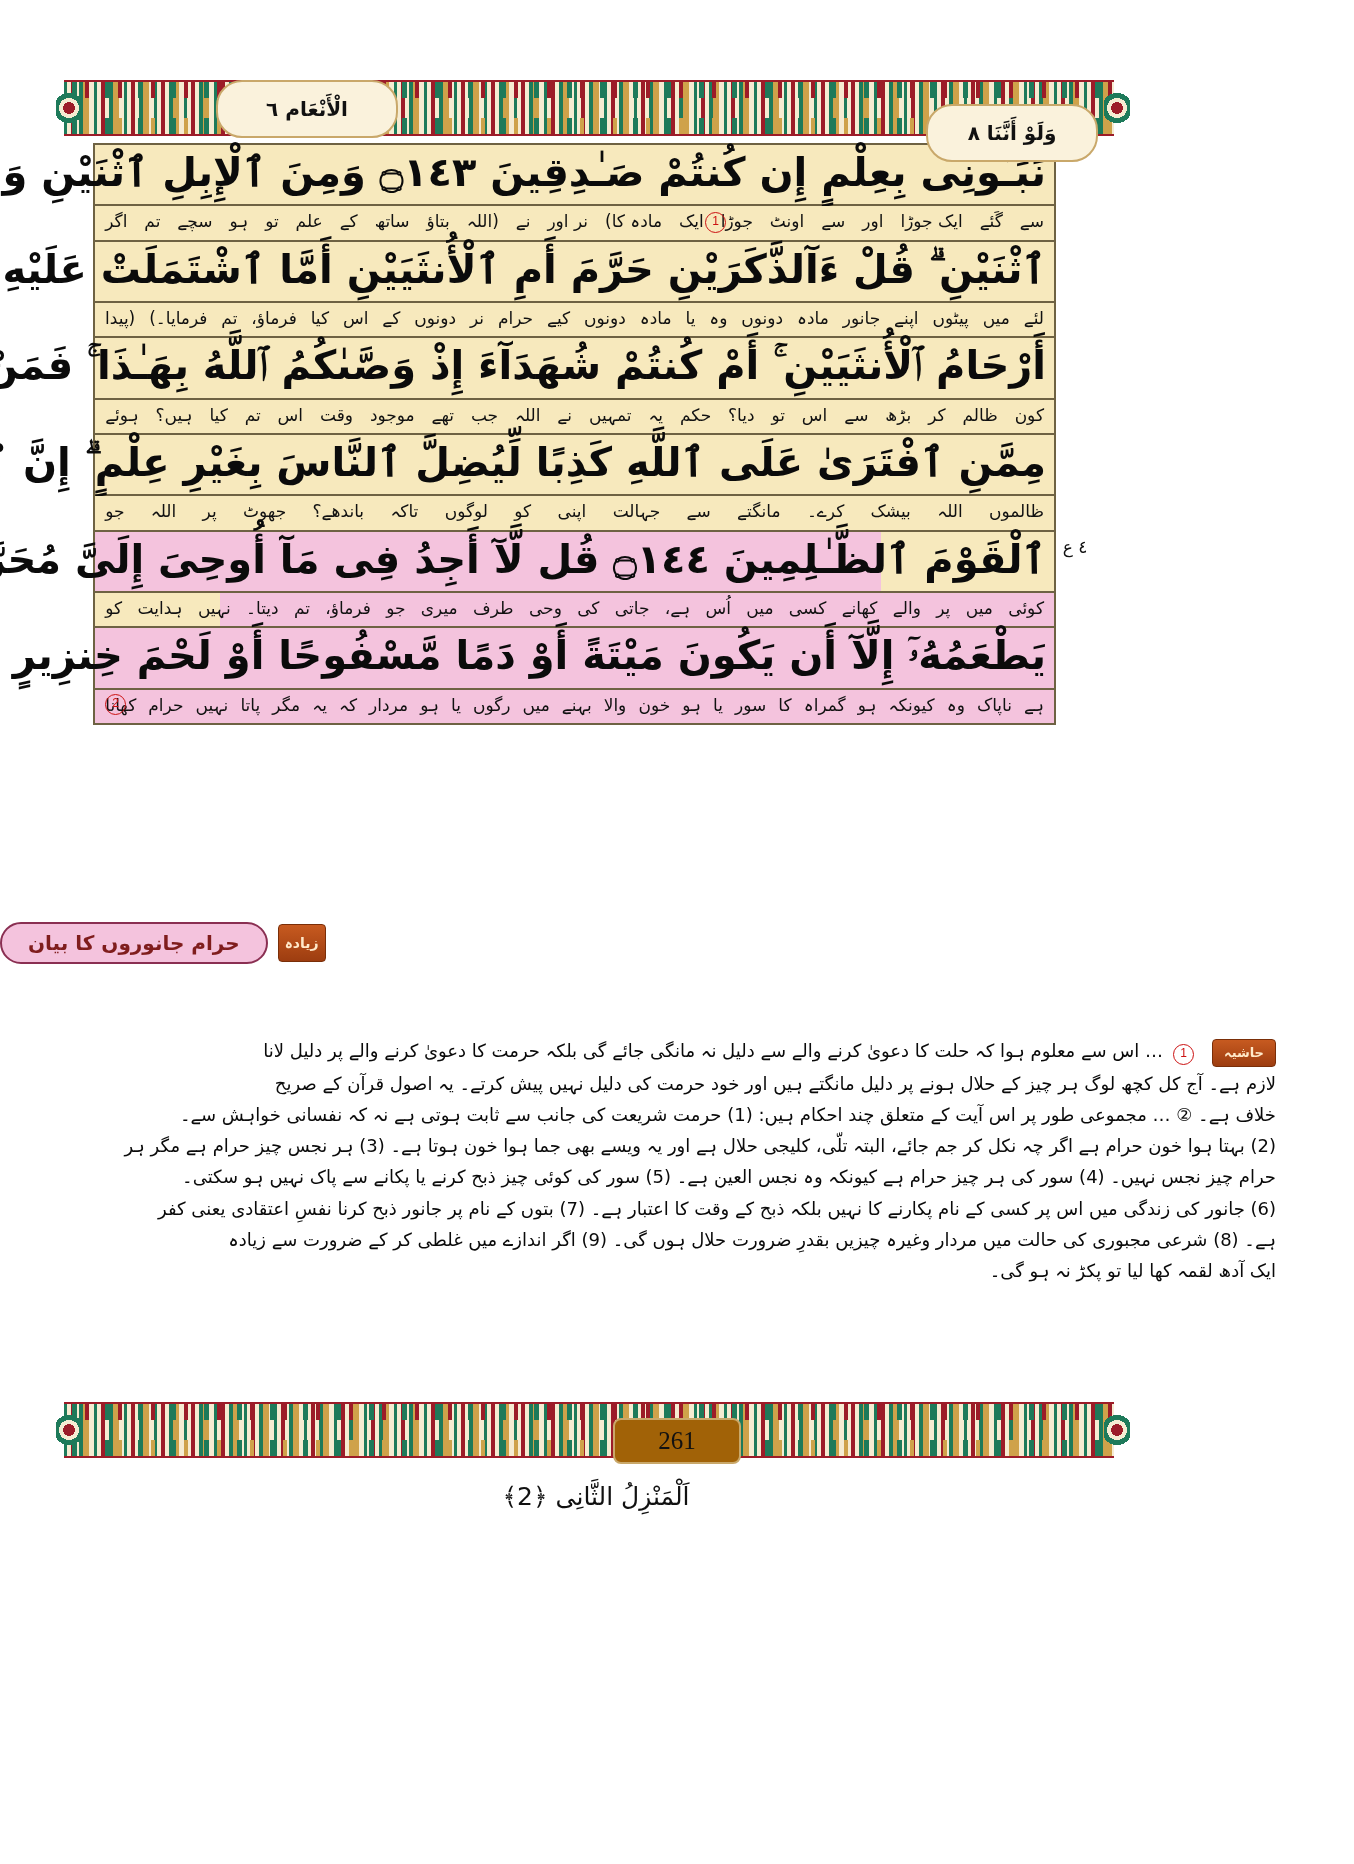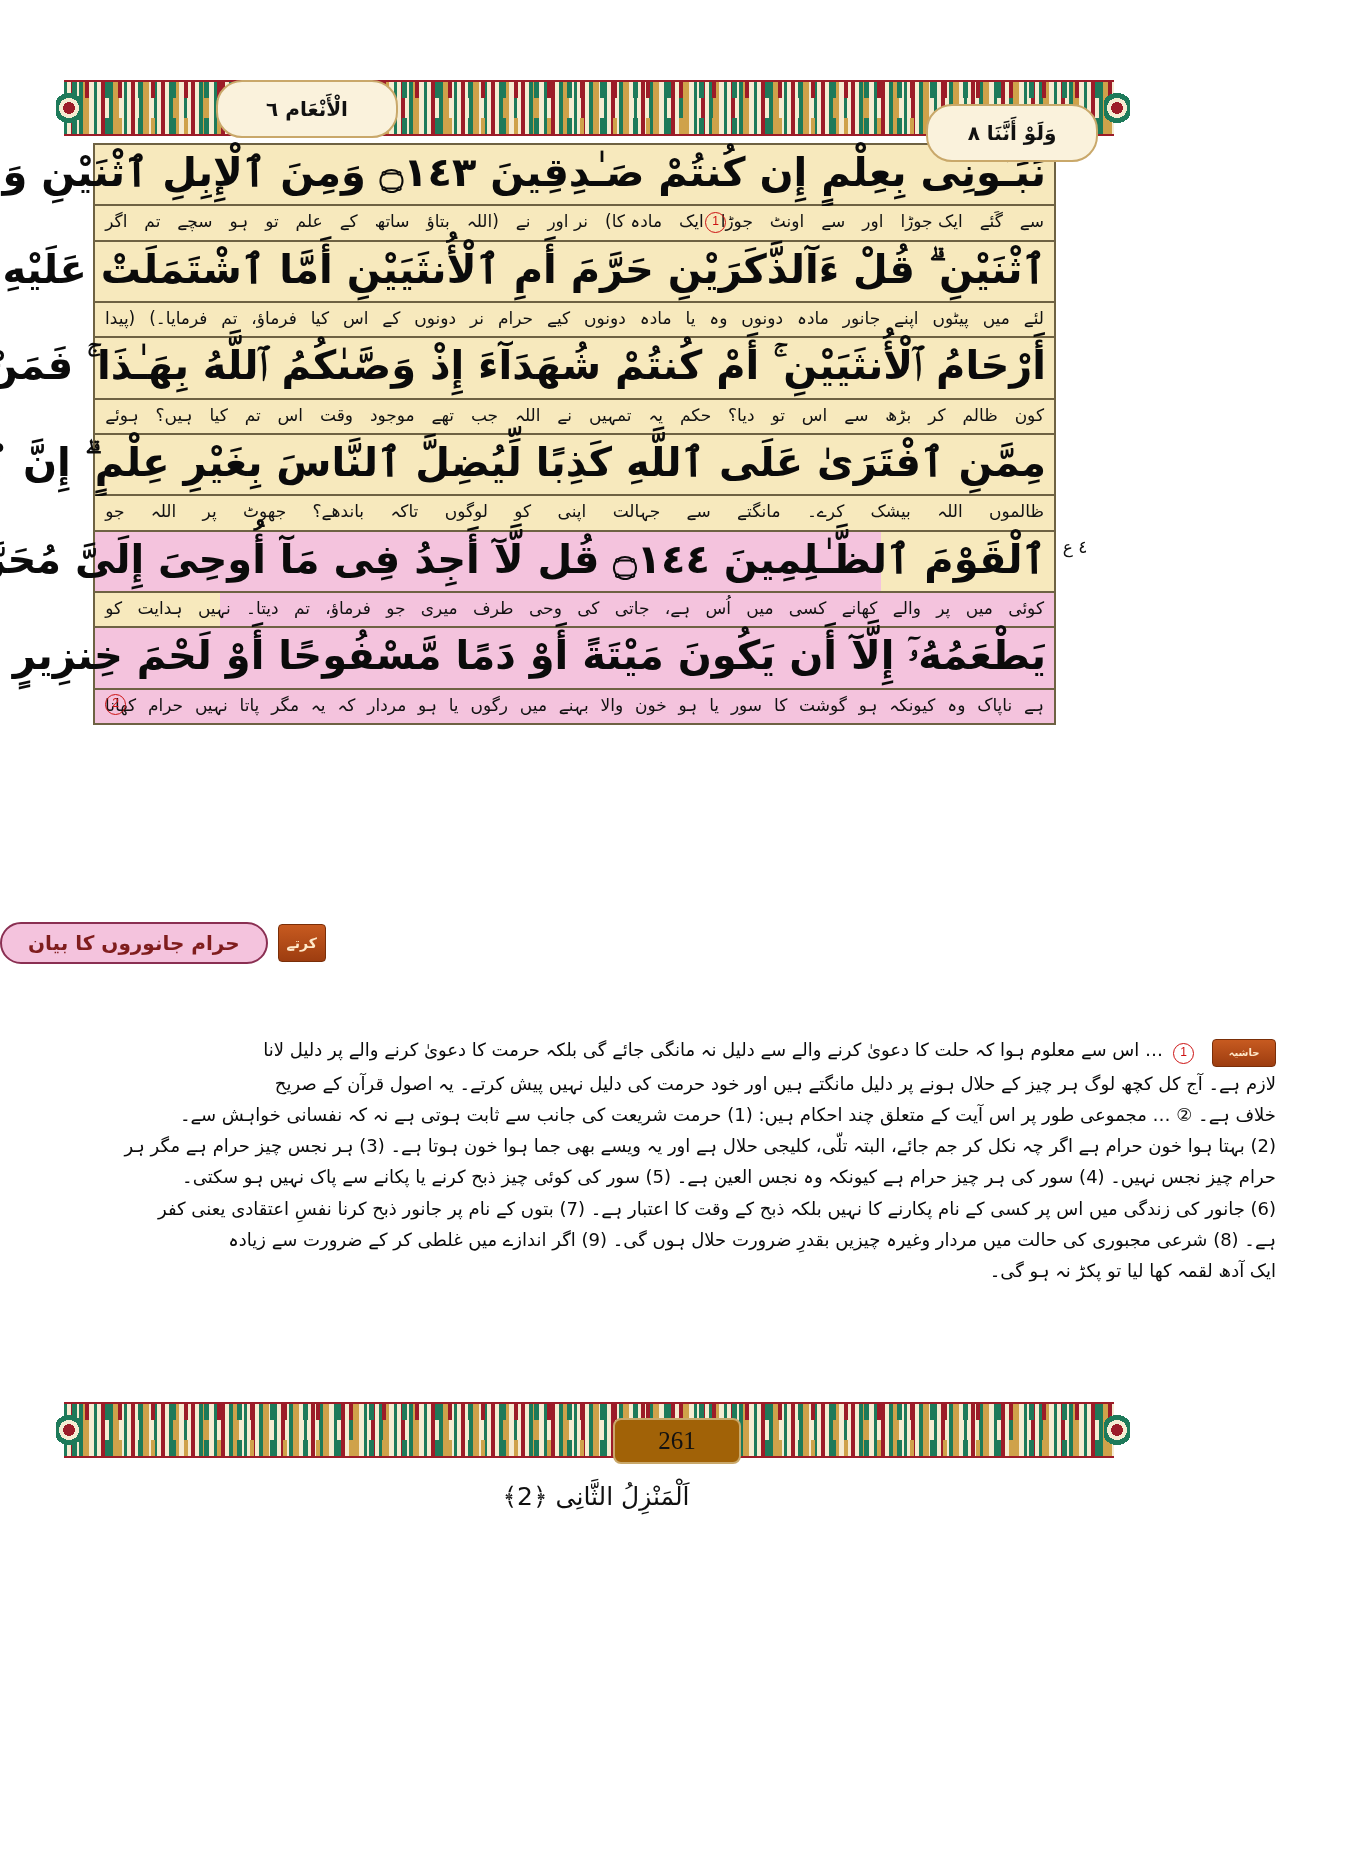--- a/index.html
+++ b/index.html
@@ -190,21 +190,21 @@
     font-size:18px;line-height:1.62;color:#0a0a0a;
     white-space:nowrap;
     margin-bottom:2px;
   }
   .fn-line.lead{gap:8px;justify-content:flex-start;}
   .fn-tag{
     display:inline-flex;align-items:center;justify-content:center;
     width:62px;height:26px;
     background:linear-gradient(#c75a20,#9d3d10);
     border:1.5px solid #7a2e08;border-radius:4px;
-    color:#ffe9c9;font-size:10px;font-weight:bold;
+    color:#ffe9c9;font-size:13px;font-weight:bold;
     margin-left:8px;flex:0 0 auto;margin-top:9px;
   }
 
   
   .page-number{
     position:absolute;
     left:50%;transform:translateX(-50%);
     top:1418px;
     width:124px;height:42px;
     background:#a16207;
@@ -390,21 +390,21 @@
       <span class="ar-text">يَطْعَمُهُۥٓ إِلَّآ أَن يَكُونَ مَيْتَةً أَوْ دَمًا مَّسْفُوحًا أَوْ لَحْمَ خِنزِيرٍ فَإِنَّهُۥ رِجْسٌ</span>
     </div>
     <div class="ur-row pink last">
       <span class="fn-marker abs" style="left:8px;top:4px;">2</span>
       <span class="ur-text">
           <span>ہے</span>
           <span>ناپاک</span>
           <span>وہ</span>
           <span>کیونکہ</span>
           <span>ہو</span>
-          <span>گوشت</span>
+          <span>گمراہ</span>
           <span>کا</span>
           <span>سور</span>
           <span>یا</span>
           <span>ہو</span>
           <span>خون</span>
           <span>والا</span>
           <span>بہنے</span>
           <span>میں</span>
           <span>رگوں</span>
           <span>یا</span>
@@ -416,21 +416,21 @@
           <span>پاتا</span>
           <span>نہیں</span>
           <span>حرام</span>
           <span>کھانا</span>
         </span>
     </div>
 
   </div>
 
   <div class="heading-row">
-    <div class="heading-tag">کرتے</div>
+    <div class="heading-tag">زیادہ</div>
     <div class="heading-pill">حرام جانوروں کا بیان</div>
   </div>
 
   <div class="footnotes">
     <div class="fn-line lead">
       <span class="fn-tag">حاشیہ</span>
       <span class="fn-marker">1</span>
       <span>… اس سے معلوم ہوا کہ حلت کا دعویٰ کرنے والے سے دلیل نہ مانگی جائے گی بلکہ حرمت کا دعویٰ کرنے والے پر دلیل لانا</span>
     </div>
     <div class="fn-line">

